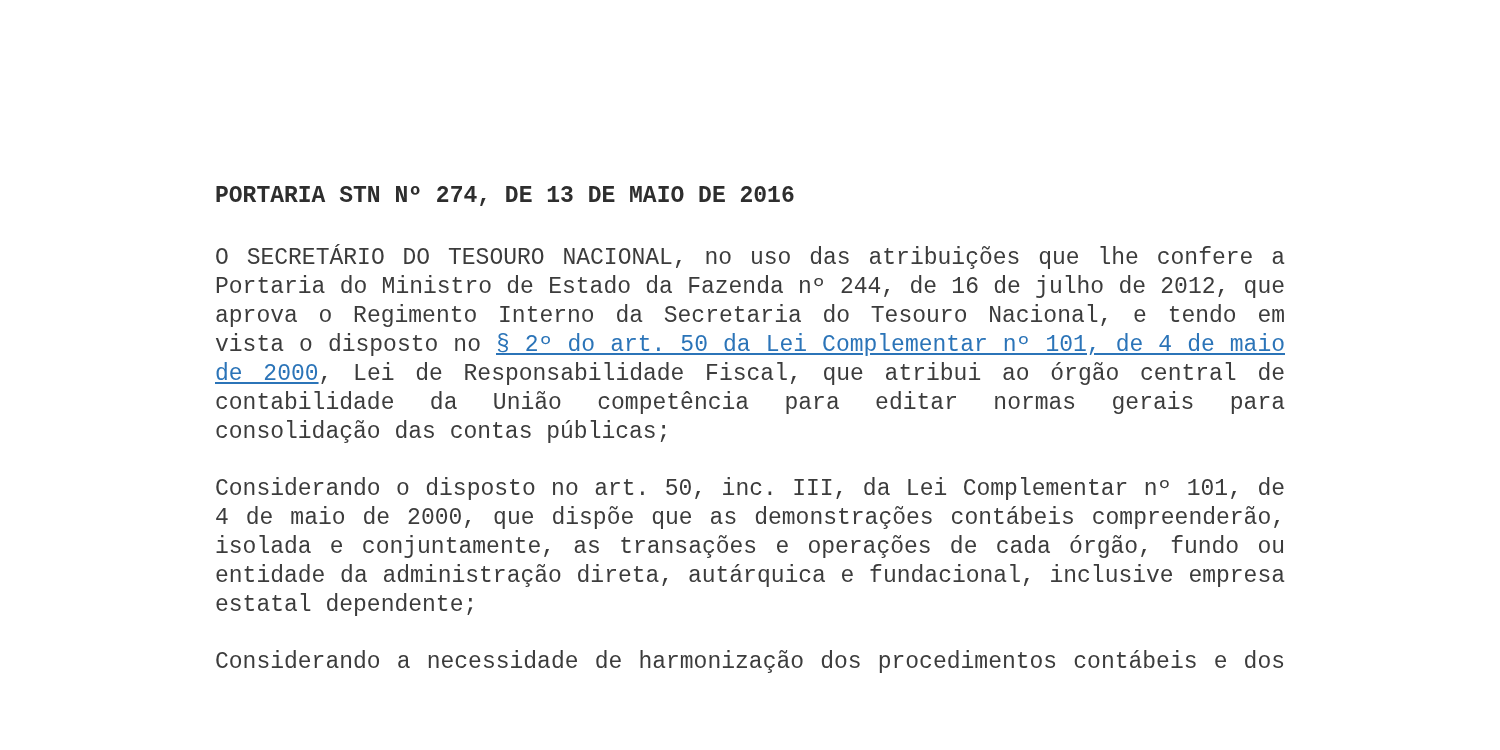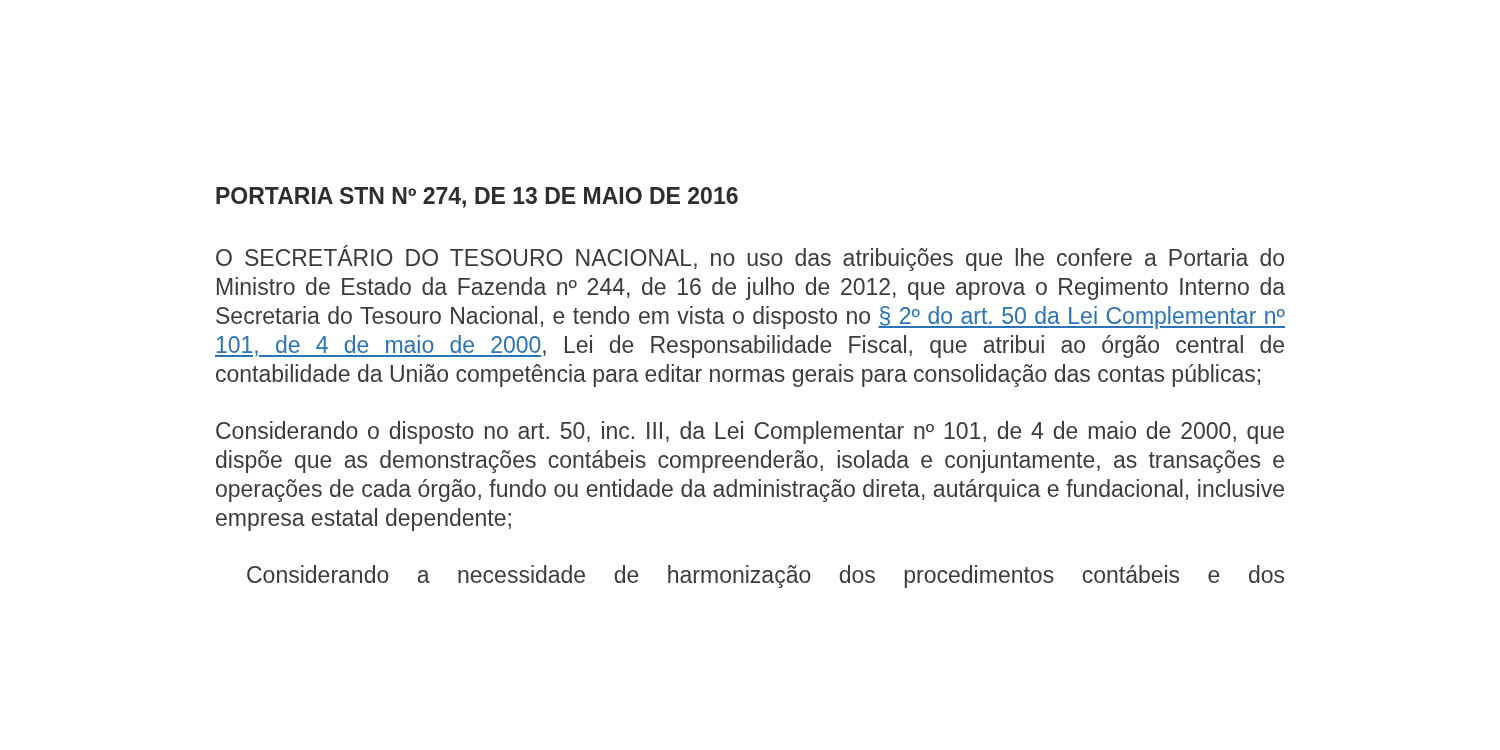--- a/index.html
+++ b/index.html
@@ -11,20 +11,21 @@
   }
   body {
     font-family: "Liberation Sans", "DejaVu Sans", sans-serif;
   }
   .page {
     position: relative;
     width: 1500px;
     height: 750px;
     background: #ffffff;
     overflow: hidden;
+    font-family: Liberation Mono, monospace;
   }
   .content {
     width: 1070px;
     margin-left: 215px;
     padding-top: 181px;
     color: #3c3c3c;
     font-size: 23px;
     line-height: 29px;
   }
   .doc-title {
@@ -36,21 +37,20 @@
     text-align: left;
   }
   .para {
     text-align: justify;
     margin-bottom: 28px;
   }
   .para-cut {
     text-align: justify;
     text-align-last: justify;
     margin-bottom: 0;
-    margin-left: 31px;
   }
   .doc-link {
     color: #2b74b8;
     text-decoration: underline;
     cursor: pointer;
   }
 </style>
 </head>
 <body>
 

